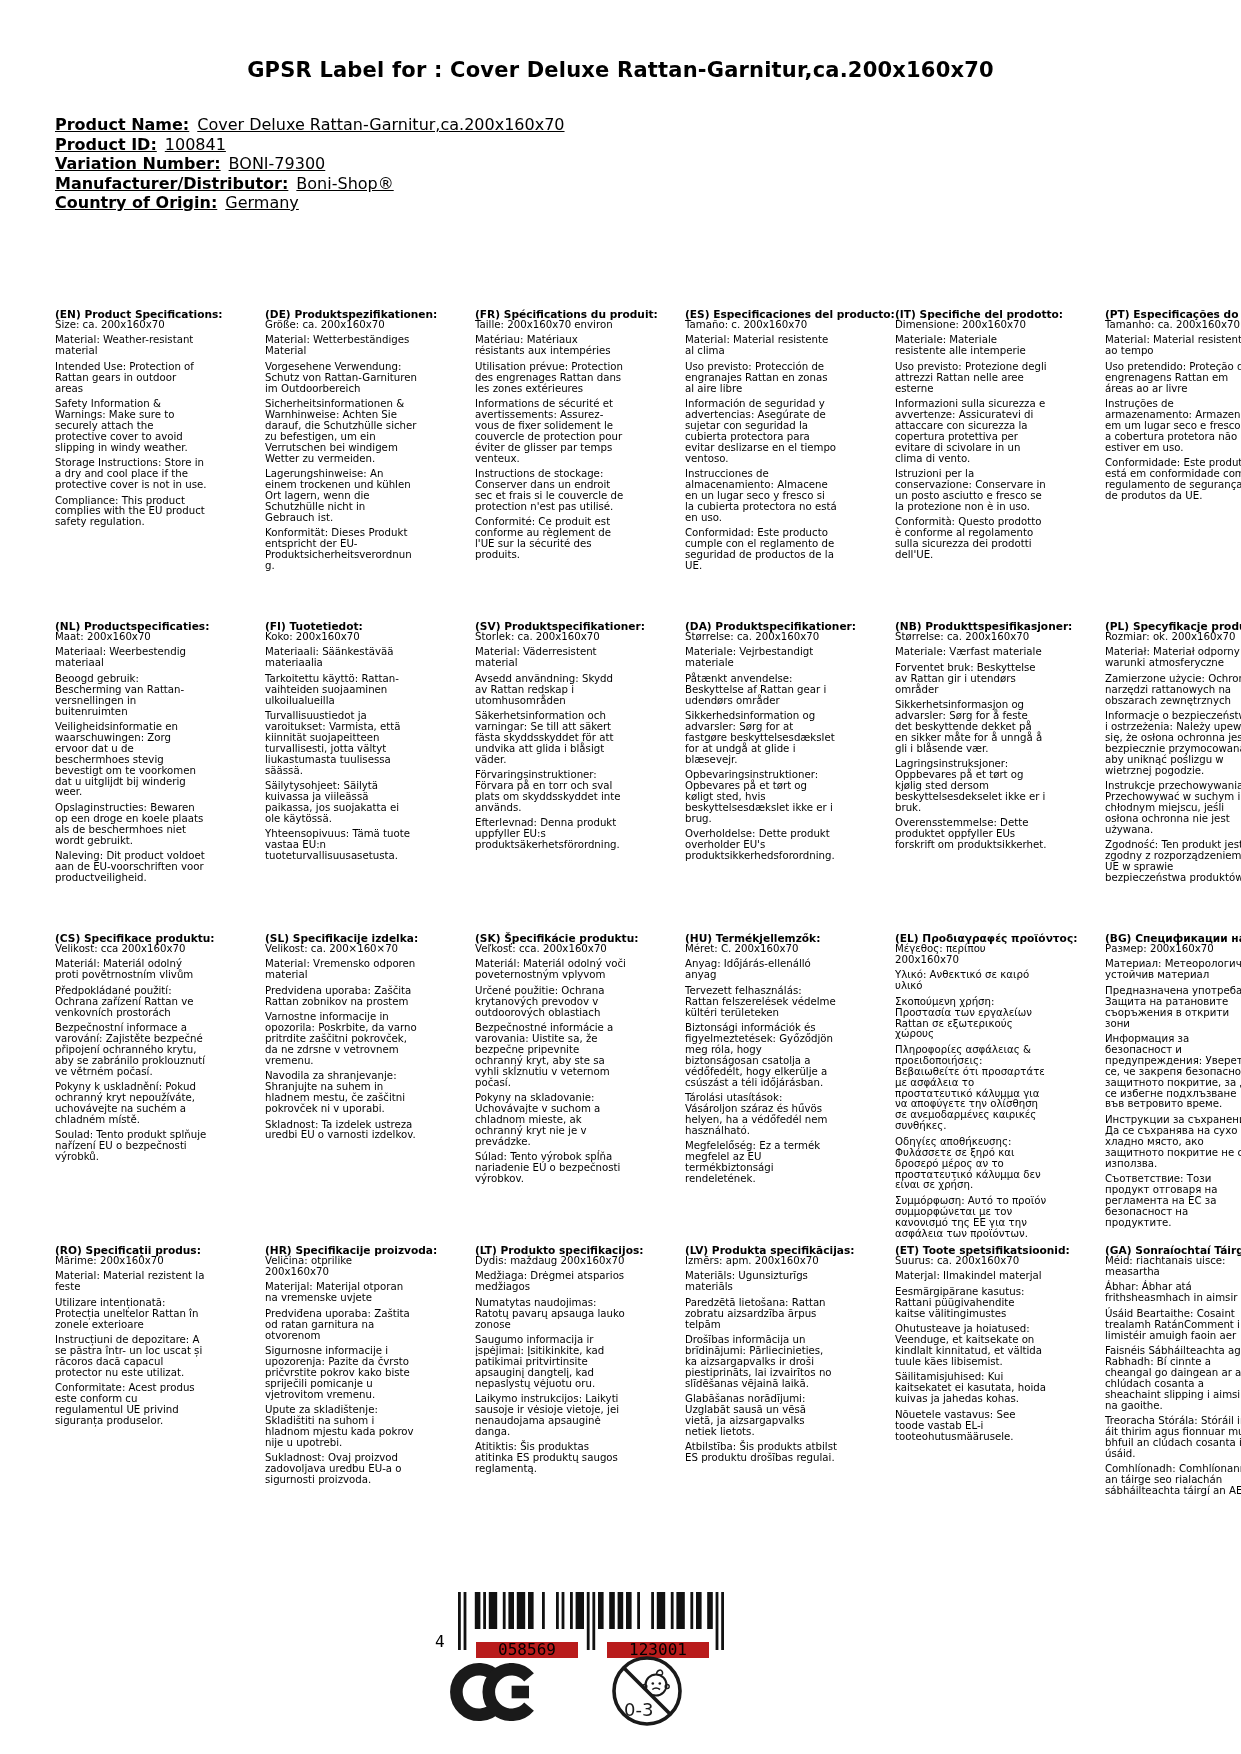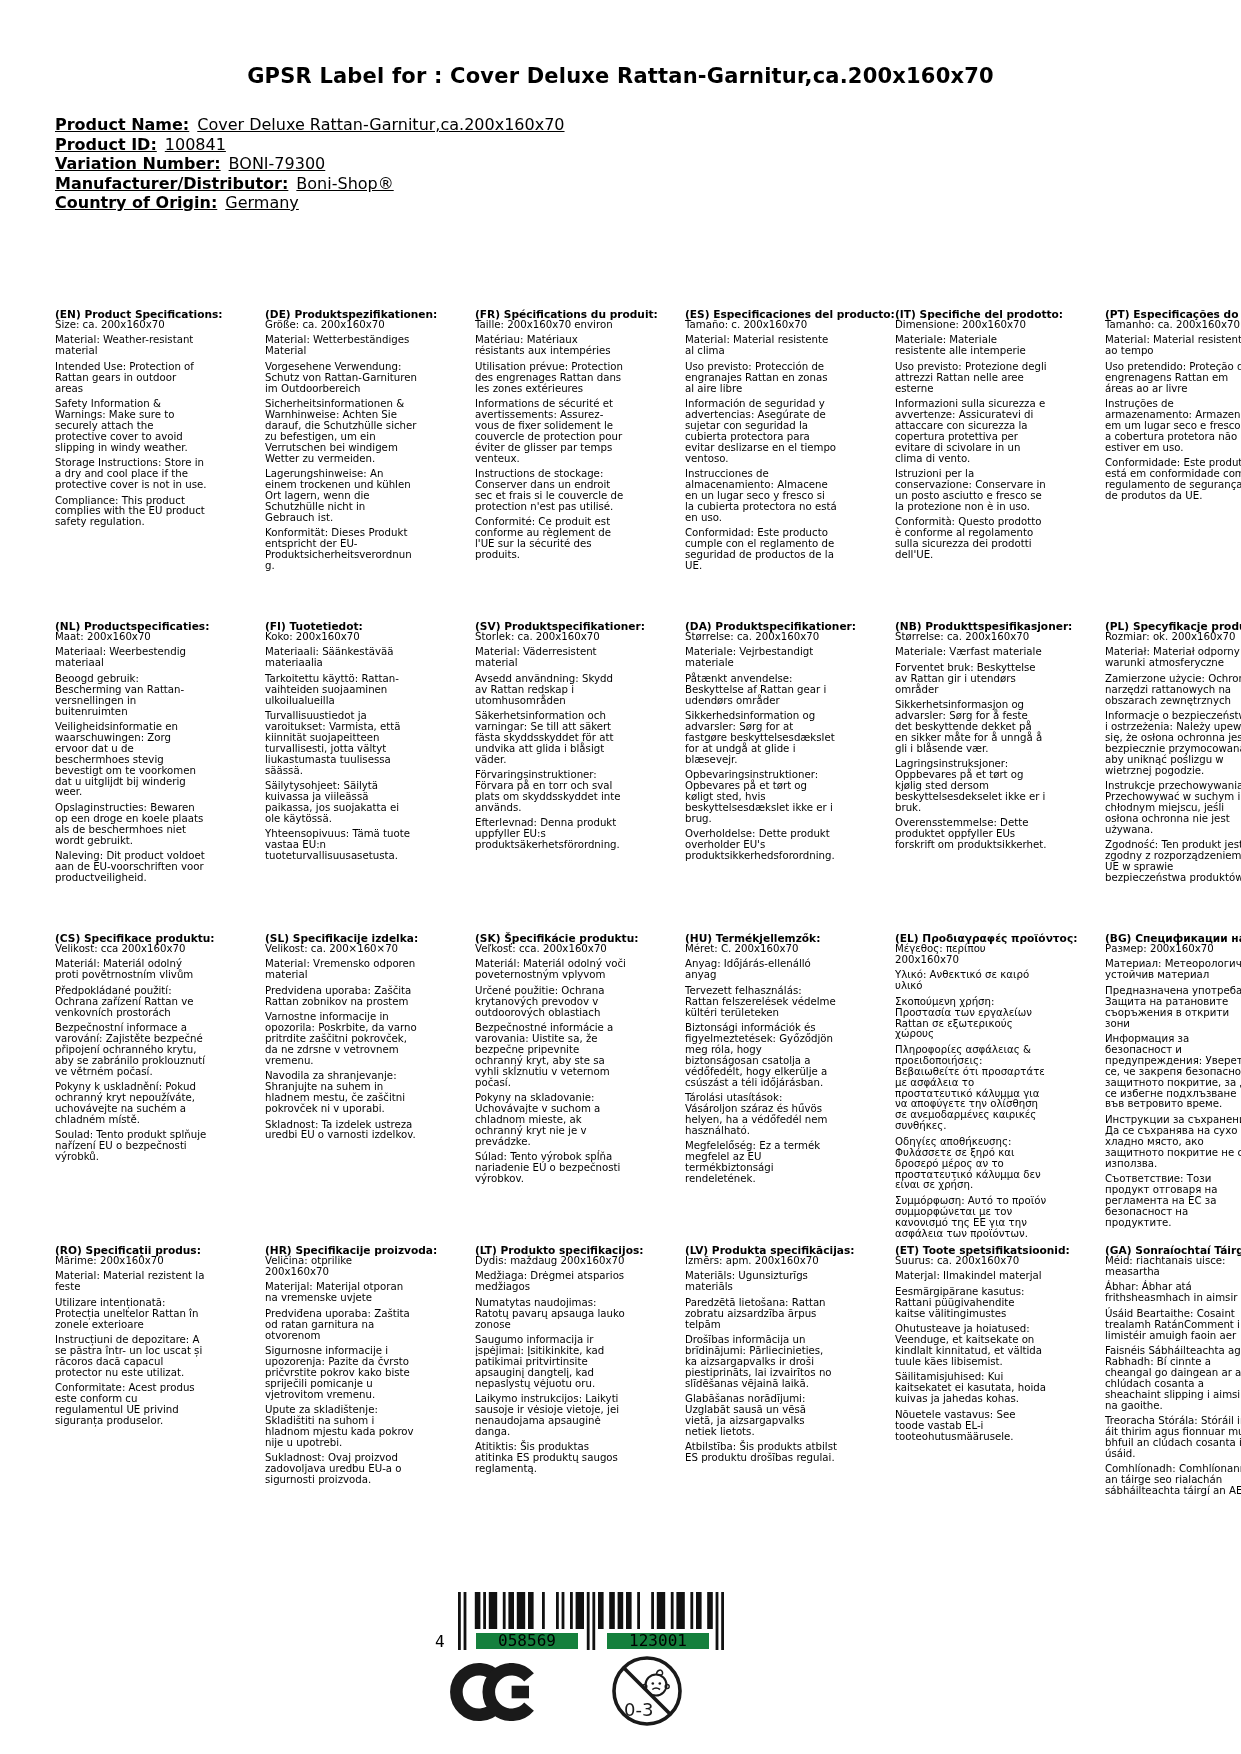--- a/index.html
+++ b/index.html
@@ -2,40 +2,40 @@
 <html><head>
 <meta charset="utf-8">
 <style>
   html,body{margin:0;padding:0;}
   body{
     width:1241px;height:1754px;background:#ffffff;color:#000;
     font-family:"DejaVu Sans","Liberation Sans",sans-serif;
     position:relative;overflow:hidden;
   }
   .page-title{
-    position:absolute;top:64px;left:0;width:1241px;text-align:center;
+    position:absolute;top:58px;left:0;width:1241px;text-align:center;
     font-size:21px;font-weight:bold;letter-spacing:0.2px;
   }
   .product-info{position:absolute;left:55px;top:115px;font-size:16px;text-decoration:underline;}
   .pi-row{line-height:19.5px;white-space:nowrap;}
   .pi-label{font-weight:bold;}
   .pi-value{margin-left:8px;}
   .specs-grid{
     position:absolute;left:55px;top:309px;
     display:grid;grid-template-columns:repeat(6,152px);column-gap:58px;
     grid-auto-rows:312px;
     font-size:10.2px;line-height:10.9px;
   }
   .spec-cell{overflow:visible;}
   .spec-header{font-weight:bold;font-size:10.6px;white-space:nowrap;}
   .spec-cell p{margin:4.6px 0 0 0;overflow-wrap:break-word;}
   .spec-cell p.first{margin-top:0;}
   .barcode{position:absolute;left:458px;top:1592px;width:266px;height:58px;}
   .barcode svg{position:absolute;left:0;top:0;}
-  .bc-digit{position:absolute;top:41px;font-family:"DejaVu Sans Mono","Liberation Mono",monospace;font-size:16px;line-height:1;background:#15803d;padding:0 1px;}
+  .bc-digit{position:absolute;top:50px;font-family:"DejaVu Sans Mono","Liberation Mono",monospace;font-size:16px;line-height:1;background:#b91c1c;padding:0 1px;}
   .bc-first{left:-24px;top:42px;background:transparent;}
   .bc-left{left:18px;width:100px;text-align:center;}
   .bc-right{left:149px;width:100px;text-align:center;}
   .ce-mark{position:absolute;left:449px;top:1662px;}
   .age-icon{position:absolute;left:611px;top:1655px;}
 </style>
 </head>
 <body>
 
 <div class="page-title">GPSR Label for : Cover Deluxe Rattan-Garnitur,ca.200x160x70</div>

